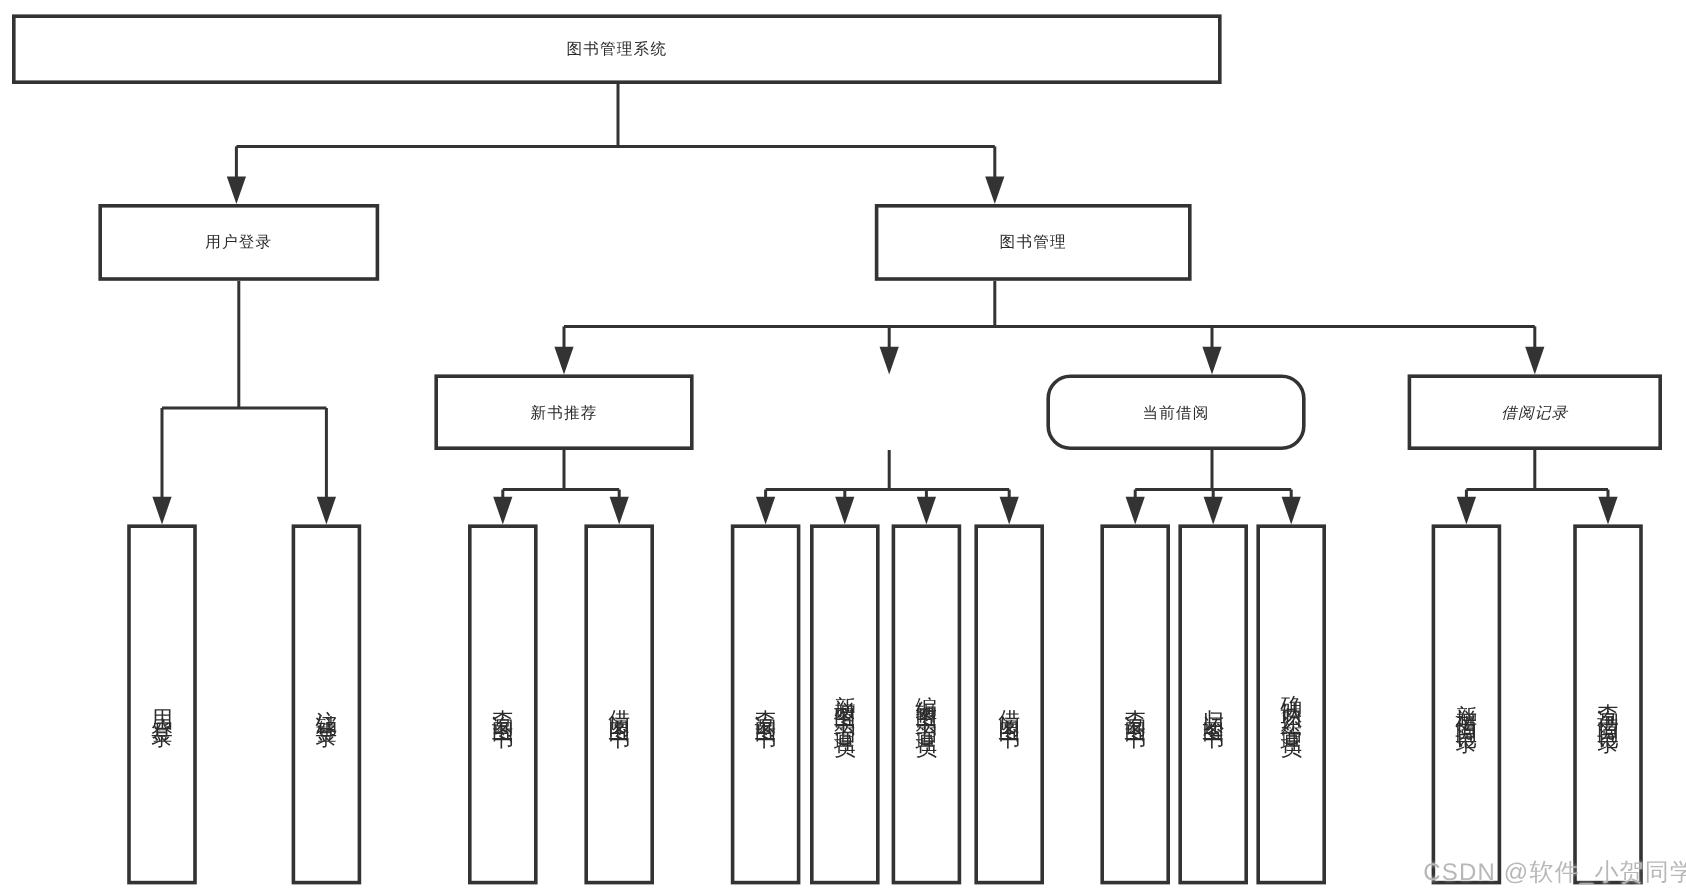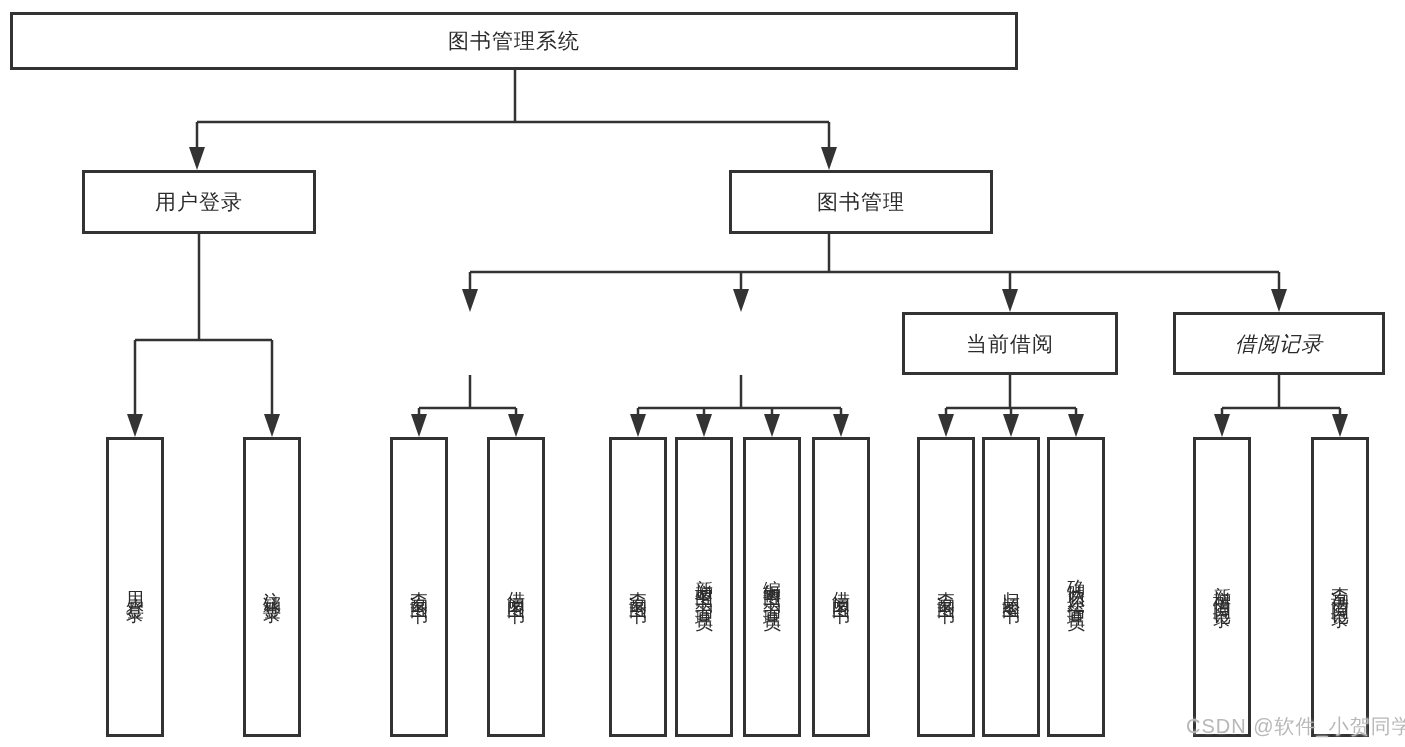--- a/index.html
+++ b/index.html
@@ -23,21 +23,21 @@
   .connector line{stroke:var(--line);stroke-width:2.5;}
   .connector polygon{fill:var(--line);}
   .node{
     position:absolute;
     background:var(--box-bg);
     border:3px solid var(--line);
     color:var(--text);
     display:flex;align-items:center;justify-content:center;
     text-align:center;
   }
-  .hbox{font-size:21px;letter-spacing:1px;}
+  .hbox{font-size:13px;letter-spacing:1px;}
   .root-box{left:10px;top:12px;width:1008px;height:58px;}
   .l2{top:170px;height:64px;}
   .l3{top:312px;height:63px;}
   .vbox{
     top:437px;width:58px;height:300px;
     writing-mode:vertical-rl;
     text-orientation:mixed;
     font-size:18px;
     letter-spacing:5px;
     line-height:1;
@@ -117,21 +117,22 @@
     <line x1="1340" y1="408" x2="1340" y2="417"></line>
     <polygon points="1214,414 1230,414 1222,437"></polygon>
     <polygon points="1332,414 1348,414 1340,437"></polygon>
   </svg>
 
   <div class="node hbox root-box">图书管理系统</div>
 
   <div class="node hbox l2" style="left:82px;width:234px;">用户登录</div>
   <div class="node hbox l2" style="left:711px;width:264px;margin-left:18px;">图书管理</div>
 
-  <div class="node hbox l3" style="left:902px;width:216px;">当前借阅</div>
+  <div class="node hbox l3" style="left:362px;width:216px;">新书推荐</div>
+  <div class="node hbox l3" style="left:872px;width:216px;border-radius:20px;">当前借阅</div>
   <div class="node hbox l3" style="left:1173px;width:212px;font-style:italic;">借阅记录</div>
 
   <div class="node vbox" style="left:106px;">用户登录</div>
   <div class="node vbox" style="left:243px;">注销登录</div>
   <div class="node vbox" style="left:390px;">查询图书</div>
   <div class="node vbox" style="left:487px;">借阅图书</div>
   <div class="node vbox" style="left:609px;">查询图书</div>
   <div class="node vbox" style="left:675px;">新增图书（管理员）</div>
   <div class="node vbox" style="left:743px;">编辑图书（管理员）</div>
   <div class="node vbox" style="left:812px;">借阅图书</div>

